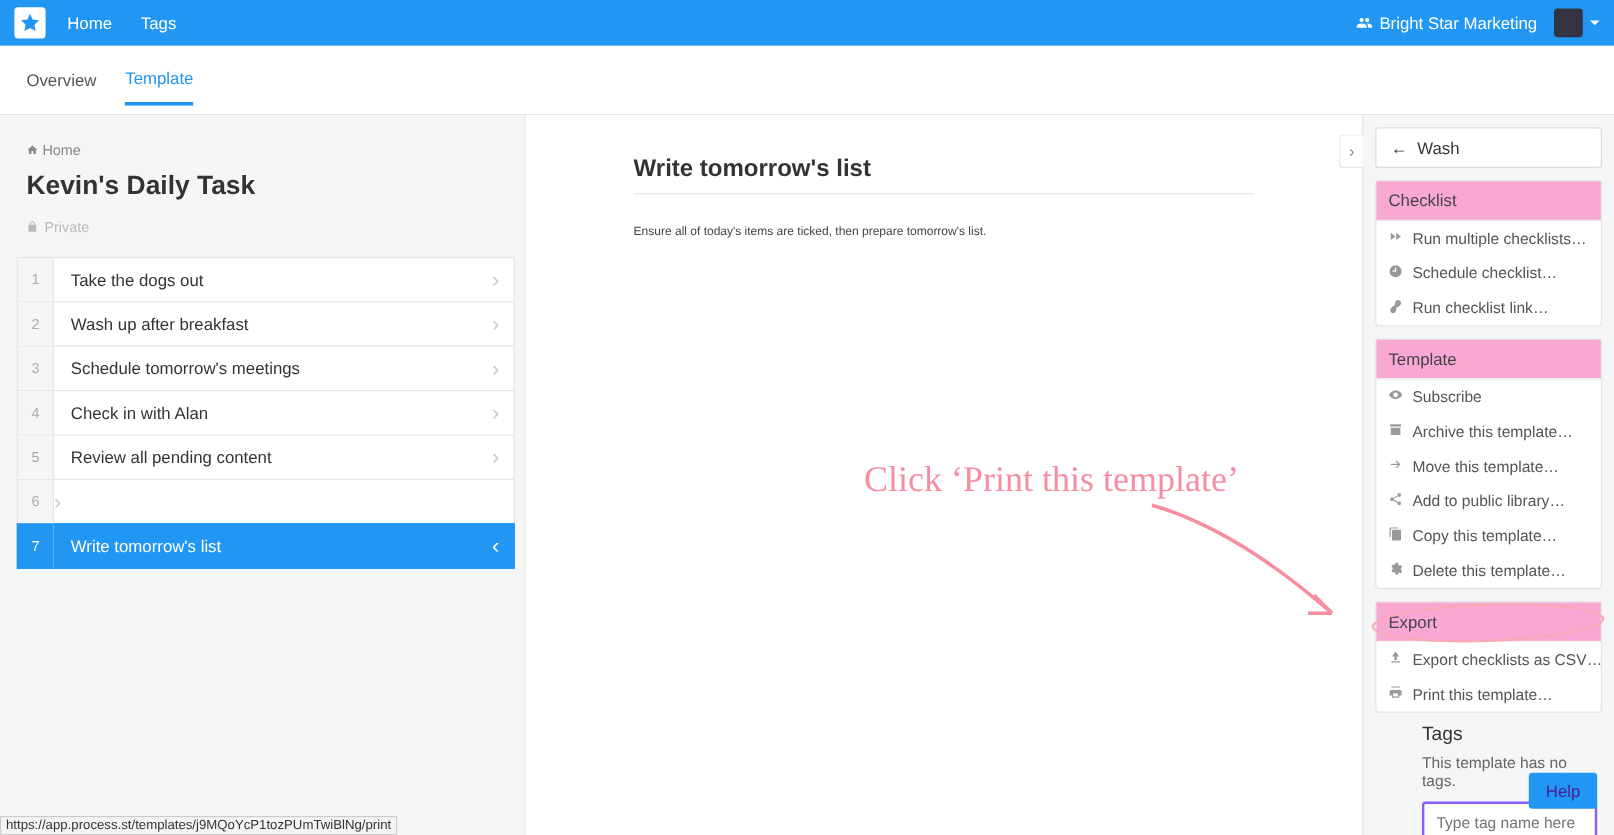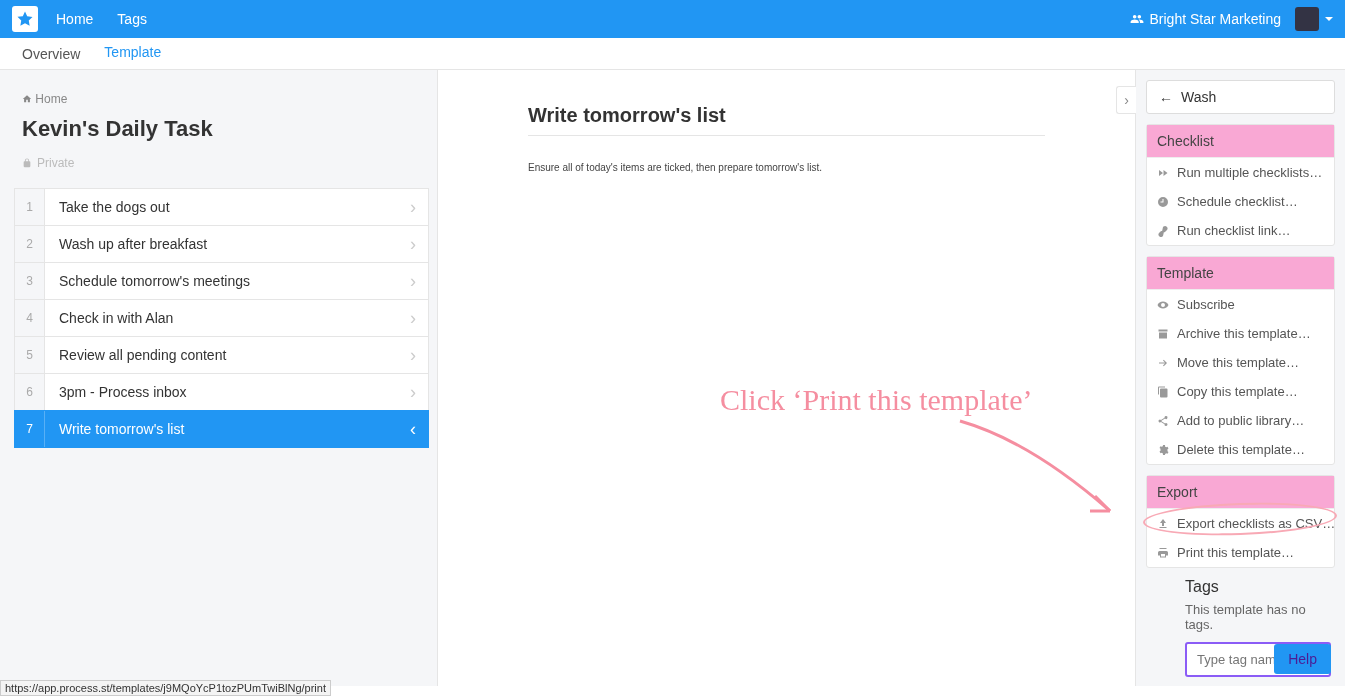--- a/index.html
+++ b/index.html
@@ -54,21 +54,21 @@
   }
   .caret-down {
     display:inline-block; width:0; height:0;
     border-left:4px solid transparent;
     border-right:4px solid transparent;
     border-top:4px solid #fff;
     margin-left:6px;
   }
   
   .subtabs {
-    height: 32px;
+    height: 58px;
     border-bottom: 1px solid #e5e5e5;
     display: flex;
     align-items: center;
     padding: 0 22px;
     gap: 24px;
   }
   .subtab {
     font-size: 14px;
     color: #555;
     height: 42px;
@@ -187,21 +187,21 @@
     padding: 8px 10px;
     font-size:14px;
     color:#444;
     border-bottom:1px solid #eee;
     background:#f9a8d4;
   }
   .panel-item {
     padding: 7px 10px;
     font-size: 13px;
     color:#555;
-    display:flex; align-items:center; gap:8px;
+    display:flex; gap:8px;
     cursor:pointer;
     white-space:nowrap; overflow:hidden; text-overflow:ellipsis;
   }
   .panel-item svg { width:12px; height:12px; flex-shrink:0; fill:#999;}
   .tags-area { padding: 0 4px; margin-left: 35px; }
   .tags-title { font-size:16px; color:#333; margin: 10px 0 6px 0; font-weight:500;}
   .tags-desc { font-size:13px; color:#666; margin-bottom:10px;}
   .tag-input {
     width:100%; padding:8px 10px;
     border:2px solid #8b5cf6; border-radius:3px;
@@ -333,21 +333,20 @@
         <div class="task-label">Check in with Alan</div>
         <div class="task-chev">›</div>
       </div>
       <div class="task-row">
         <div class="task-num">5</div>
         <div class="task-label">Review all pending content</div>
         <div class="task-chev">›</div>
       </div>
       <div class="task-row">
         <div class="task-num">6</div>
-        <div class="task-label">3pm - Process inbox</div>
         <div class="task-chev">›</div>
       </div>
       <div class="task-row active">
         <div class="task-num">7</div>
         <div class="task-label">Write tomorrow's list</div>
         <div class="task-chev">‹</div>
       </div>
     </div>
   </div>
 
@@ -402,29 +401,29 @@
         <span>Archive this template…</span>
       </div>
       <div class="panel-item">
         <svg viewBox="0 0 24 24">
             <path d="M4 11h12l-4-4 1.5-1.5L20 12l-6.5 6.5L12 17l4-4H4z"></path>
           </svg>
         <span>Move this template…</span>
       </div>
       <div class="panel-item">
         <svg viewBox="0 0 24 24">
+            <path d="M18 16a3 3 0 0 0-2 .8L8.9 12.7a3 3 0 0 0 0-1.4L16 7.2A3 3 0 1 0 15 5a3 3 0 0 0 .1.7L8 9.8a3 3 0 1 0 0 4.4l7.1 4.1A3 3 0 1 0 18 16z"></path>
+          </svg>
+        <span>Add to public library…</span>
+      </div>
+      <div class="panel-item">
+        <svg viewBox="0 0 24 24">
             <path d="M16 1H4a2 2 0 0 0-2 2v14h2V3h12zm3 4H8a2 2 0 0 0-2 2v14a2 2 0 0 0 2 2h11a2 2 0 0 0 2-2V7a2 2 0 0 0-2-2z"></path>
           </svg>
         <span>Copy this template…</span>
-      </div>
-      <div class="panel-item">
-        <svg viewBox="0 0 24 24">
-            <path d="M18 16a3 3 0 0 0-2 .8L8.9 12.7a3 3 0 0 0 0-1.4L16 7.2A3 3 0 1 0 15 5a3 3 0 0 0 .1.7L8 9.8a3 3 0 1 0 0 4.4l7.1 4.1A3 3 0 1 0 18 16z"></path>
-          </svg>
-        <span>Add to public library…</span>
       </div>
       <div class="panel-item">
         <svg viewBox="0 0 24 24">
             <path d="M12 8a4 4 0 1 0 0 8 4 4 0 0 0 0-8zm9 4a7 7 0 0 0-.1-1.3l2.1-1.6-2-3.4-2.5 1a7 7 0 0 0-2.2-1.3L16 2h-4l-.3 2.4a7 7 0 0 0-2.2 1.3l-2.5-1-2 3.4 2.1 1.6A7 7 0 0 0 7 12c0 .4 0 .9.1 1.3l-2.1 1.6 2 3.4 2.5-1a7 7 0 0 0 2.2 1.3L12 22h4l.3-2.4a7 7 0 0 0 2.2-1.3l2.5 1 2-3.4-2.1-1.6c.1-.4.1-.9.1-1.3z"></path>
           </svg>
         <span>Delete this template…</span>
       </div>
     </div>
 
     <div class="panel-section">

